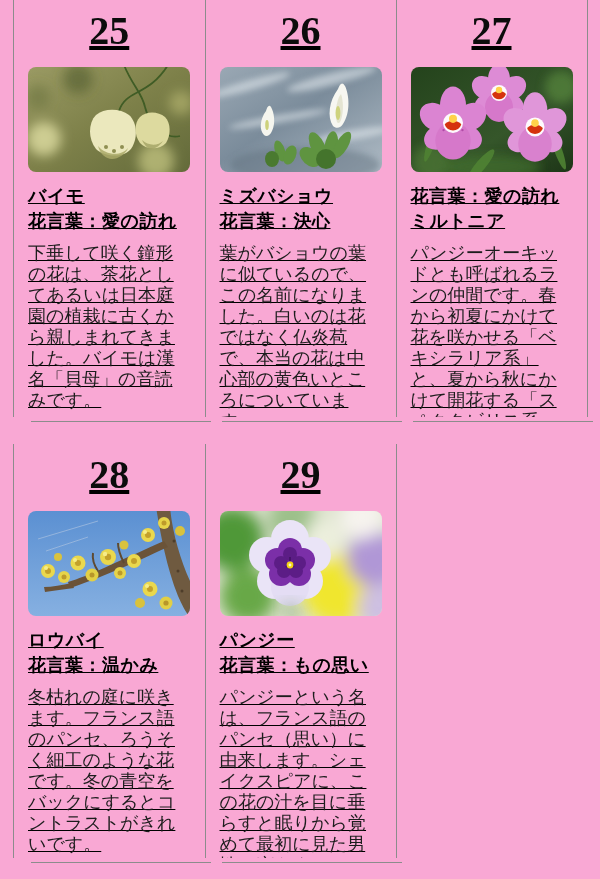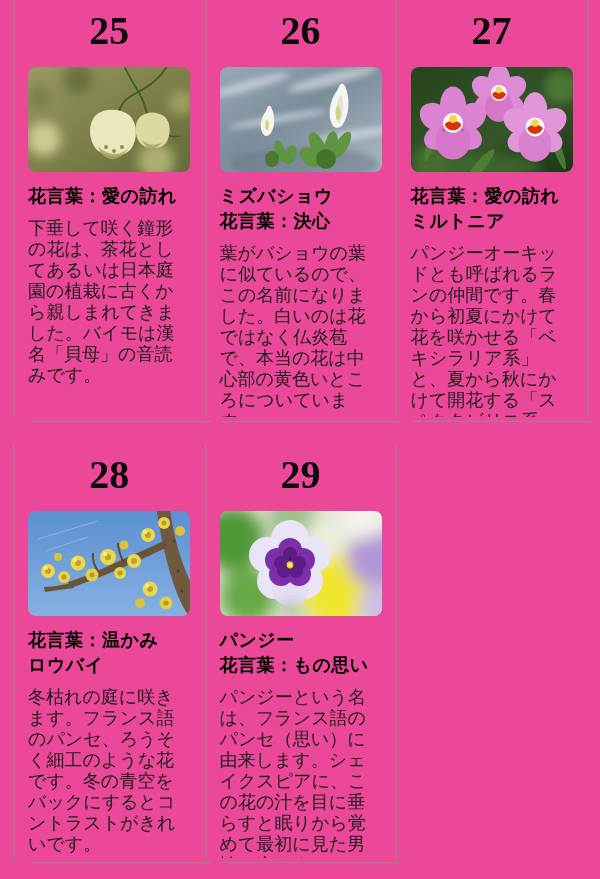--- a/index.html
+++ b/index.html
@@ -1,21 +1,22 @@
 <!DOCTYPE html>
 <html><head>
 <meta charset="utf-8">
 <style>
   html,body { margin:0; padding:0; background:#fff; }
   .page {
     position:relative;
     width:600px; height:879px;
-    background:#ec4899;
+    background:#f9a8d4;
     font-family:"Liberation Sans", sans-serif;
     overflow:hidden;
+    text-decoration:underline;
   }
   .grid { padding-left:13px; padding-top:0; }
   .row { display:flex; align-items:stretch; }
   .row-1 .cell { height:417px; }
   .row-2 { margin-top:21px; }
   .row-2 .cell { height:414px; }
   .cell {
     box-sizing:border-box;
     width:191px;
     border-right:1.5px solid #8c8c8c;
@@ -104,20 +105,21 @@
               <path d="M70,79 C78,89 94,89 100,81 C98,87 90,92 84,92 C78,92 72,87 70,79 Z" fill="#aaa968" opacity=".85"></path>
               <circle cx="78" cy="80" r="2" fill="#8f8f52"></circle>
                 <circle cx="86" cy="84" r="2" fill="#8f8f52"></circle>
                 <circle cx="94" cy="80" r="2" fill="#8f8f52"></circle>
               <path d="M112,50 C106,56 106,68 112,76 C118,83 132,83 138,76 C143,68 143,56 137,50 C130,44 118,44 112,50 Z" fill="#ddda9f"></path>
               <path d="M114,73 C120,79 130,79 135,74 C132,79 126,82 124,82 C120,82 116,78 114,73 Z" fill="#a3a263" opacity=".8"></path>
             </g>
           </svg>
         </div>
         <div class="titles">
+          <div>バイモ</div>
           <div>花言葉：愛の訪れ</div>
         </div>
         <p class="desc">下垂して咲く鐘形の花は、茶花としてあるいは日本庭園の植栽に古くから親しまれてきました。バイモは漢名「貝母」の音読みです。</p>
       </div>
 
       <div class="cell">
         <div class="num">26</div>
         <div class="photo">
           <svg viewBox="0 0 162 105" width="162" height="105" xmlns="http://www.w3.org/2000/svg">
             <defs>
@@ -307,22 +309,22 @@
                   <circle cx="119" cy="75" r="2" fill="#f6ec8a"></circle>
                 <circle cx="138" cy="92" r="6.5" fill="#e2cf45"></circle>
                   <circle cx="138" cy="92" r="2.6" fill="#b8962a"></circle>
                 <circle cx="112" cy="92" r="5" fill="#d9c23e"></circle>
                 <circle cx="152" cy="20" r="5" fill="#d9c23e"></circle>
               </g>
             </g>
           </svg>
         </div>
         <div class="titles">
+          <div>ロウバイ</div>
           <div>花言葉：温かみ</div>
-          <div>ロウバイ</div>
         </div>
         <p class="desc">冬枯れの庭に咲きます。フランス語のパンセ、ろうそく細工のような花です。冬の青空をバックにするとコントラストがきれいです。</p>
       </div>
 
       <div class="cell">
         <div class="num">29</div>
         <div class="photo">
           <svg viewBox="0 0 162 105" width="162" height="105" xmlns="http://www.w3.org/2000/svg">
             <defs>
               <filter id="b8" x="-60%" y="-60%" width="220%" height="220%">

